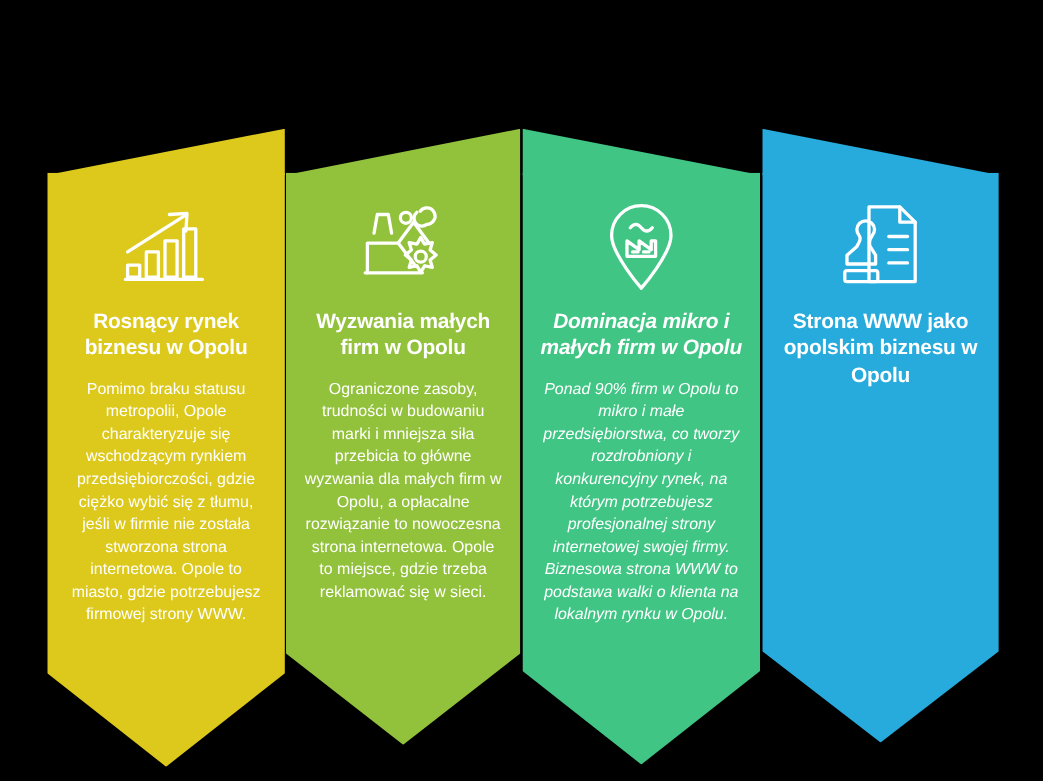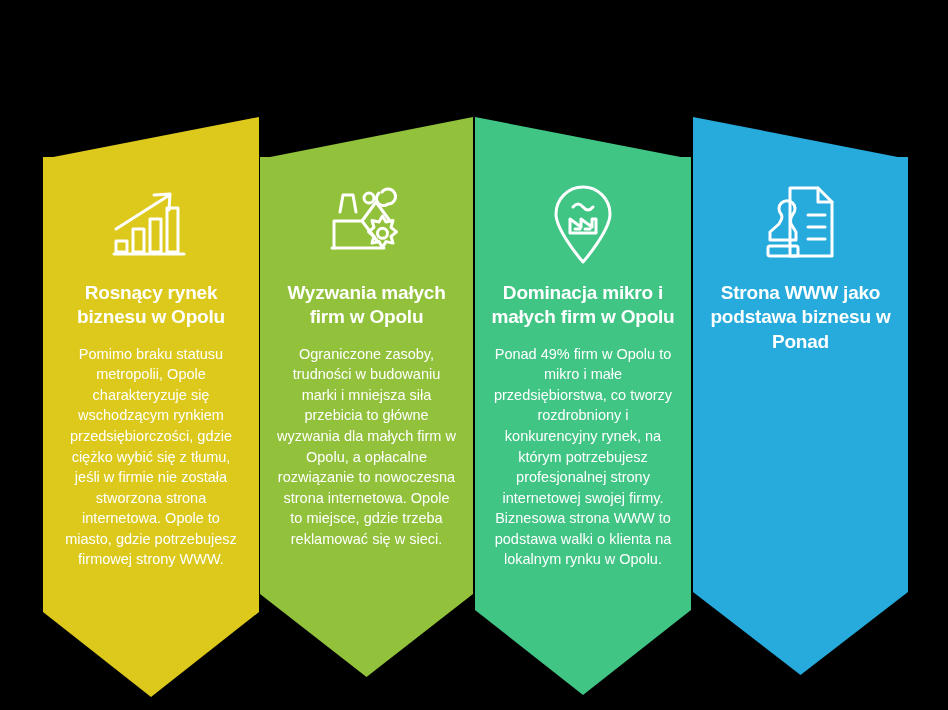--- a/index.html
+++ b/index.html
@@ -63,21 +63,21 @@
   #panel-3{left:475px; top:117px; width:216px; height:578px;}
   #panel-4{left:693px; top:117px; width:215px; height:558px;}
 
   #panel-1 .flap{height:42px;}
   #panel-2 .flap{height:42px;}
   #panel-3 .flap{height:42px;}
   #panel-4 .flap{height:42px;}
 
   #panel-1 .body{top:40px;height:540px;}
   #panel-2 .body{top:40px;height:520px;}
-  #panel-3 .body{top:40px;height:538px;}
+  #panel-3 .body{top:40px;height:538px;font-style:italic;}
   #panel-4 .body{top:40px;height:518px;}
 </style>
 </head>
 <body style="background: rgb(0, 0, 0);">
 
 <div class="stage">
 
   <div class="panel" id="panel-1">
     <div class="flap">
       <svg viewBox="0 0 216 42" preserveAspectRatio="none">
@@ -149,21 +149,21 @@
         <div class="icon-wrap">
           <svg width="72" height="82" viewBox="0 0 72 82" fill="none" stroke="#fff" stroke-width="3" stroke-linecap="round" stroke-linejoin="round">
             <path d="M36 79 C36 79 9 48 9 31 A27 27 0 0 1 63 31 C63 48 36 79 36 79 Z"></path>
             <path d="M26 24 q5 -6 10 0 t10 0"></path>
             <path d="M23 50 L23 36 L34 44 L34 36 L45 44 L45 36 L49 36 L49 50 Z"></path>
             <path d="M28 46 L33 46"></path>
             <path d="M38 46 L43 46"></path>
           </svg>
         </div>
         <div class="title">Dominacja mikro i małych firm w Opolu</div>
-        <div class="desc">Ponad 49% firm w Opolu to mikro i małe przedsiębiorstwa, co tworzy rozdrobniony i konkurencyjny rynek, na którym potrzebujesz profesjonalnej strony internetowej swojej firmy. Biznesowa strona WWW to podstawa walki o klienta na lokalnym rynku w Opolu.</div>
+        <div class="desc">Ponad 90% firm w Opolu to mikro i małe przedsiębiorstwa, co tworzy rozdrobniony i konkurencyjny rynek, na którym potrzebujesz profesjonalnej strony internetowej swojej firmy. Biznesowa strona WWW to podstawa walki o klienta na lokalnym rynku w Opolu.</div>
       </div>
     </div>
   </div>
 
   <div class="panel" id="panel-4">
     <div class="flap">
       <svg viewBox="0 0 215 42" preserveAspectRatio="none">
         <polygon points="0,0 215,42 0,42" fill="#26ABDC"></polygon>
       </svg>
     </div>
@@ -176,18 +176,18 @@
           <svg width="74" height="80" viewBox="0 0 74 80" fill="none" stroke="#fff" stroke-width="3" stroke-linecap="round" stroke-linejoin="round">
             <path d="M26 4 L54 4 L68 18 L68 72 L26 72 Z"></path>
             <path d="M54 4 L54 18 L68 18"></path>
             <path d="M44 31 L61 31"></path>
             <path d="M44 43 L61 43"></path>
             <path d="M44 55 L61 55"></path>
             <path d="M17 30 a8 8 0 1 1 12 0 c-3 4 -3 7 -2 10 L32 48 L32 56 L6 56 L6 48 L15 40 C16 37 20 34 17 30 Z"></path>
             <rect x="4" y="62" width="30" height="10" rx="2"></rect>
           </svg>
         </div>
-        <div class="title">Strona WWW jako podstawa biznesu w Ponad</div>
+        <div class="title">Strona WWW jako opolskim biznesu w Opolu</div>
       </div>
     </div>
   </div>
 
 </div>
 
 </body></html>

